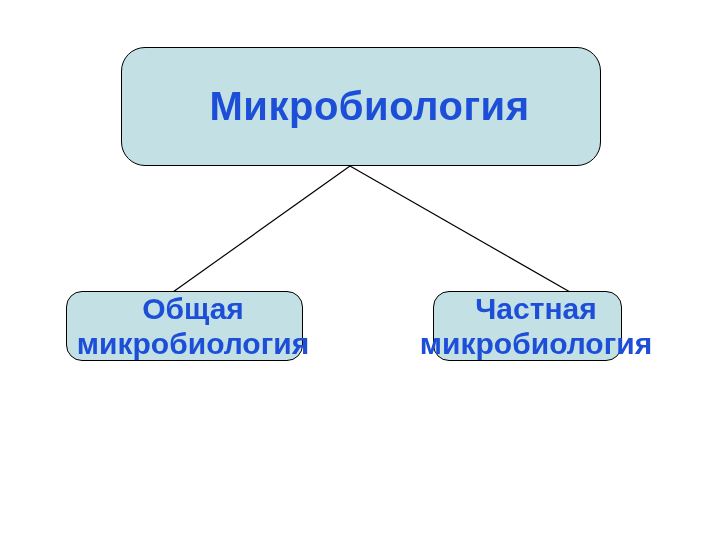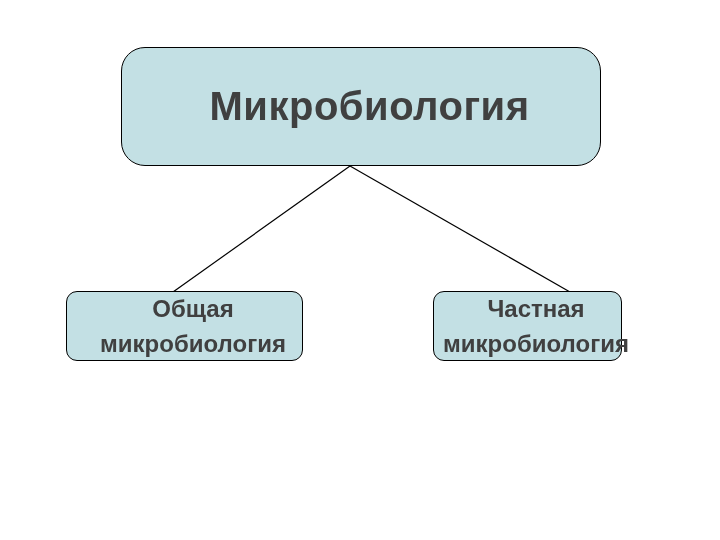--- a/index.html
+++ b/index.html
@@ -26,37 +26,37 @@
   .box {
     position: absolute;
     background: #c3e0e4;
     border: 1.5px solid #000000;
     box-sizing: border-box;
     display: flex;
     align-items: center;
     justify-content: center;
     text-align: center;
     font-weight: bold;
-    color: #404040;
+    color: #1d4ed8;
     padding-left: 17px;
   }
   .root-box {
     left: 121px;
     top: 47px;
     width: 480px;
     height: 119px;
     border-radius: 24px;
     font-size: 40px;
     letter-spacing: 0.5px;
   }
   .child-box {
     top: 291px;
     height: 70px;
-    border-radius: 11px;
-    font-size: 24px;
+    border-radius: 16px;
+    font-size: 30px;
     line-height: 35px;
   }
   .left-box {
     left: 66px;
     width: 237px;
   }
   .right-box {
     left: 433px;
     width: 189px;
   }

